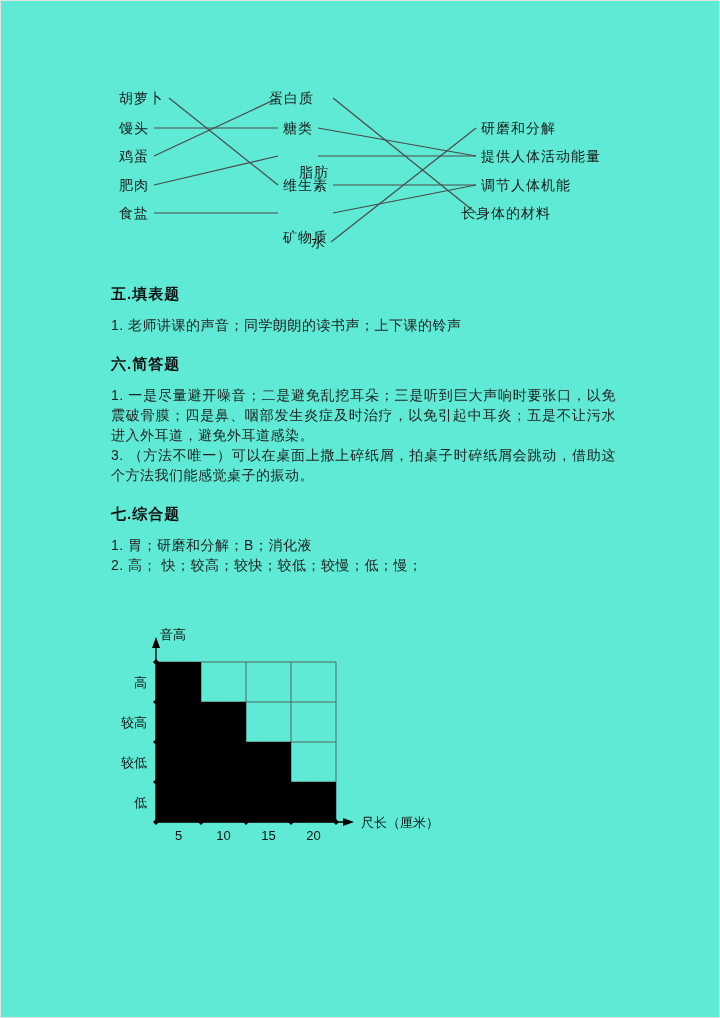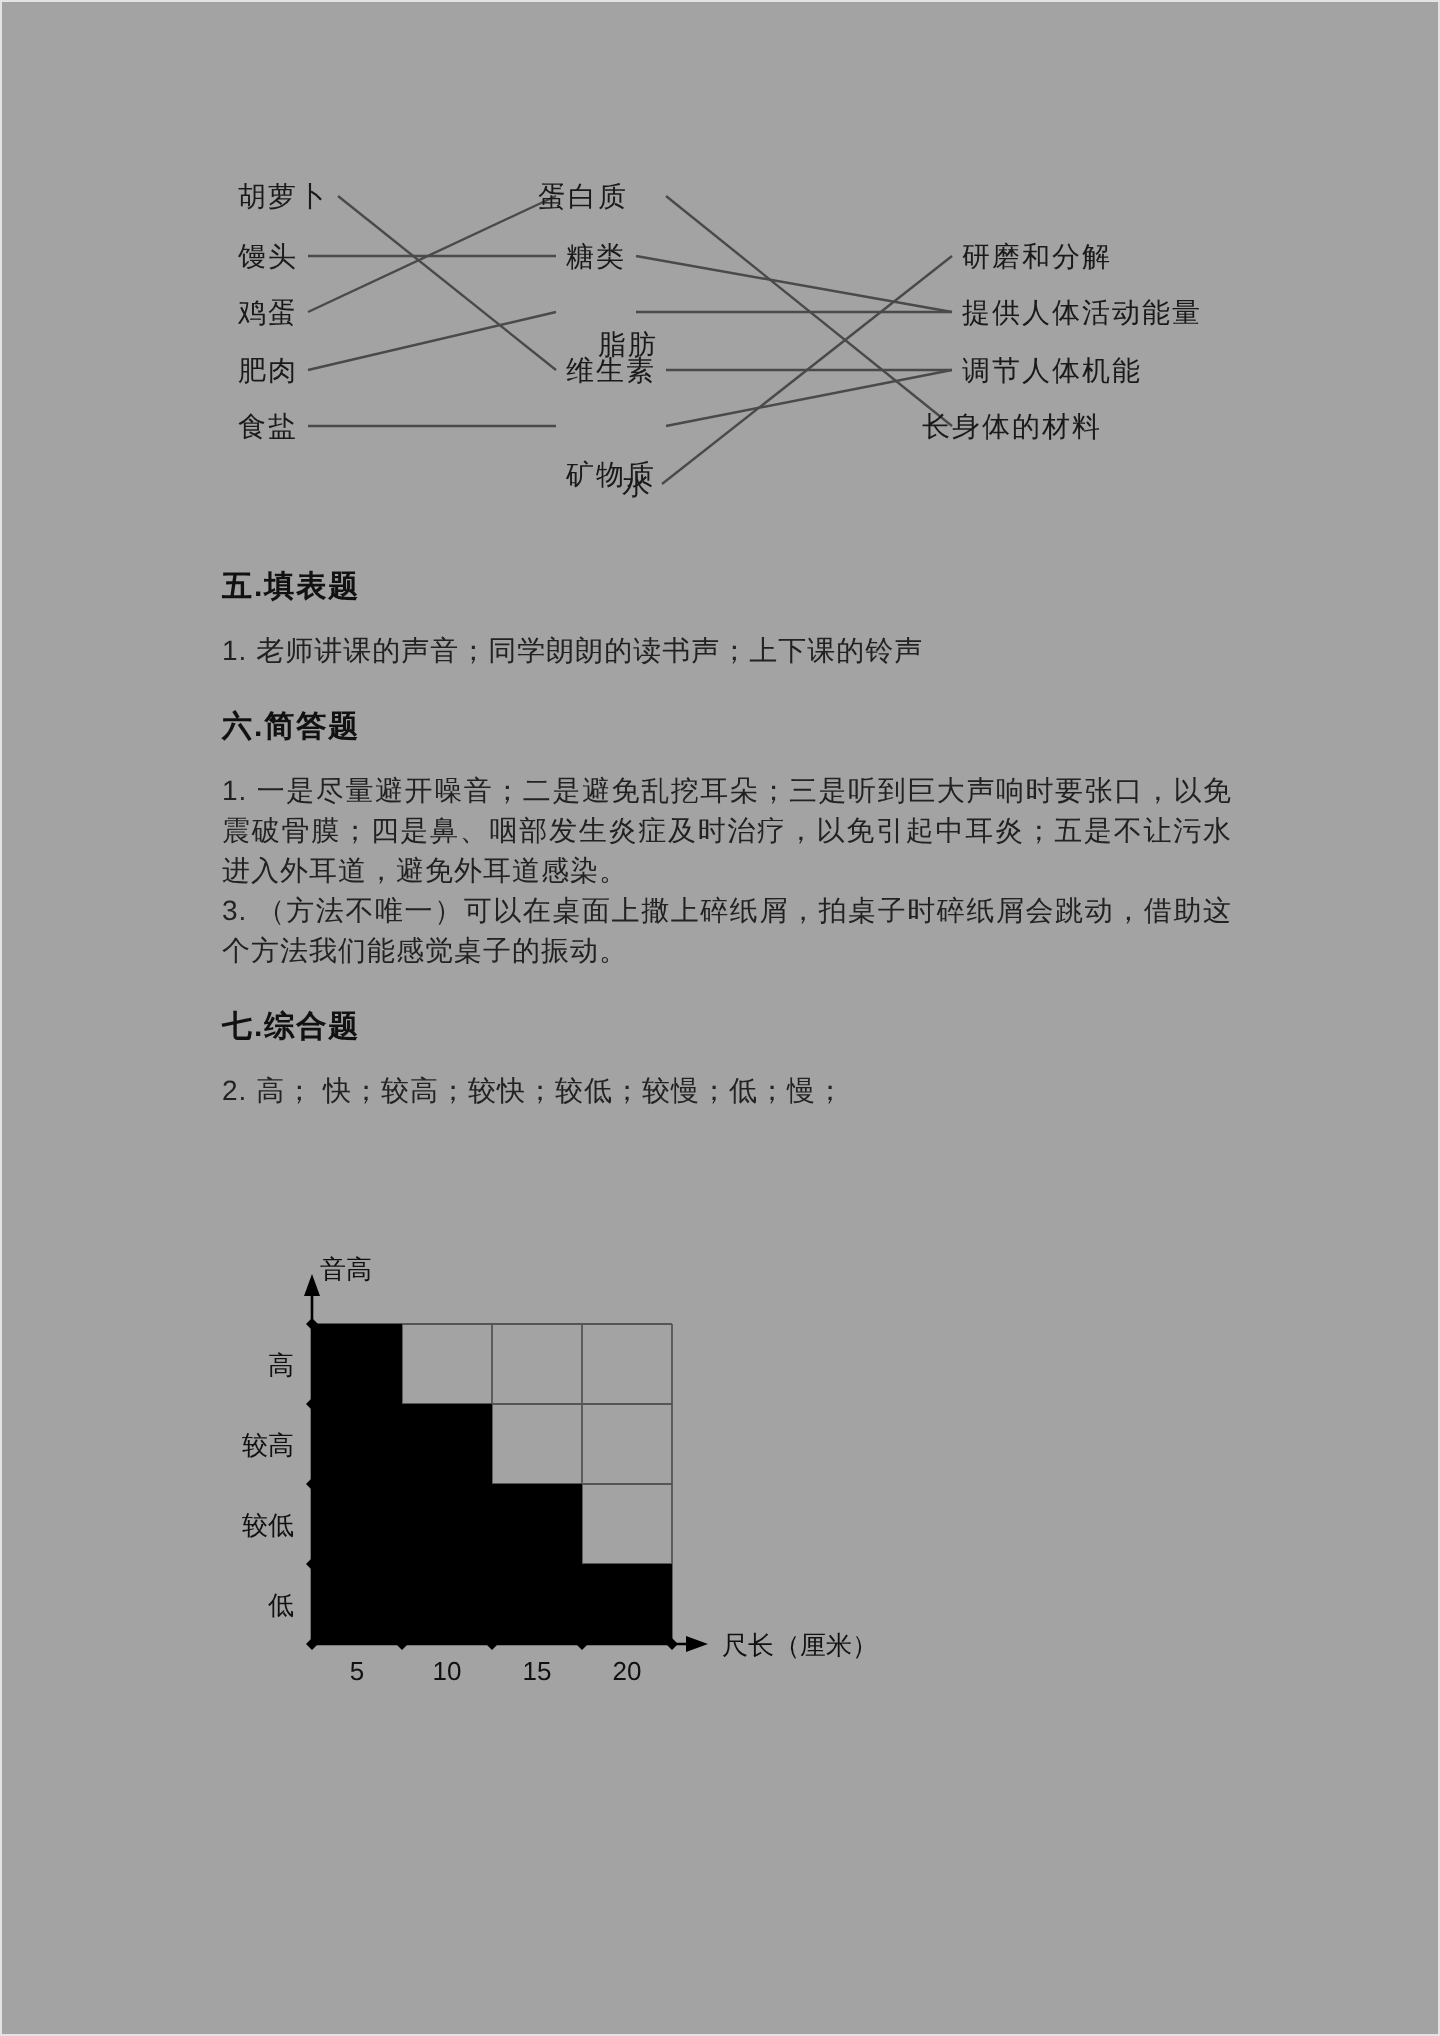--- a/index.html
+++ b/index.html
@@ -1,19 +1,19 @@
 <!DOCTYPE html>
 <html><head>
 <meta charset="utf-8">
 <style>
   html,body{margin:0;padding:0;background:#ffffff;}
   .page{
     position:relative;
     width:720px;height:1018px;
-    background:#a3a3a3;
+    background:#5eead4;
     box-sizing:border-box;
     border:1px solid #e3e3e3;
     font-family:"Liberation Sans","DejaVu Sans",sans-serif;
     color:#222;
     overflow:hidden;
   }
   
   .matching{position:absolute;top:80px;left:0;width:720px;height:200px;}
   .matching svg{position:absolute;top:0;left:0;width:720px;height:200px;pointer-events:none;}
   .mlabel{
@@ -73,20 +73,21 @@
 
   <div class="textblock">
     <h2 class="first">五.填表题</h2>
     <p>1. 老师讲课的声音；同学朗朗的读书声；上下课的铃声</p>
 
     <h2>六.简答题</h2>
     <p>1. 一是尽量避开噪音；二是避免乱挖耳朵；三是听到巨大声响时要张口，以免震破骨膜；四是鼻、咽部发生炎症及时治疗，以免引起中耳炎；五是不让污水进入外耳道，避免外耳道感染。</p>
     <p>3. （方法不唯一）可以在桌面上撒上碎纸屑，拍桌子时碎纸屑会跳动，借助这个方法我们能感觉桌子的振动。</p>
 
     <h2>七.综合题</h2>
+    <p>1. 胃；研磨和分解；B；消化液</p>
     <p>2. 高；  快；较高；较快；较低；较慢；低；慢；</p>
   </div>
 
   <div class="chartwrap">
     <svg id="chart-svg" width="400" height="235">
         <line x1="55" y1="35" x2="55" y2="195" stroke="#555" stroke-width="0.9"></line>
         <line x1="100" y1="35" x2="100" y2="195" stroke="#555" stroke-width="0.9"></line>
         <line x1="145" y1="35" x2="145" y2="195" stroke="#555" stroke-width="0.9"></line>
         <line x1="190" y1="35" x2="190" y2="195" stroke="#555" stroke-width="0.9"></line>
         <line x1="235" y1="35" x2="235" y2="195" stroke="#555" stroke-width="0.9"></line>

